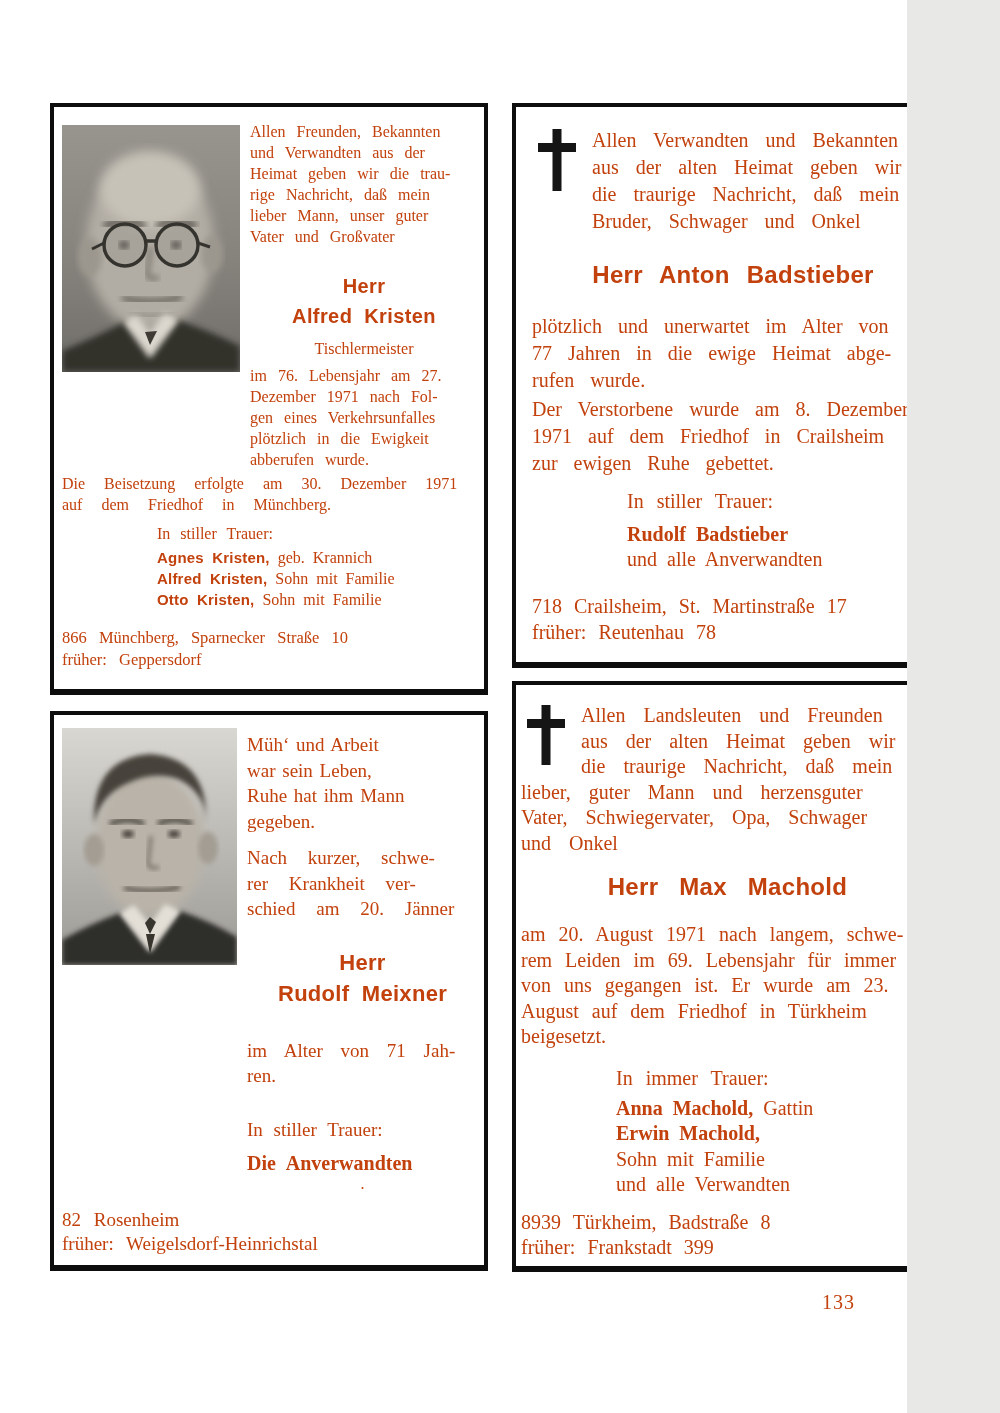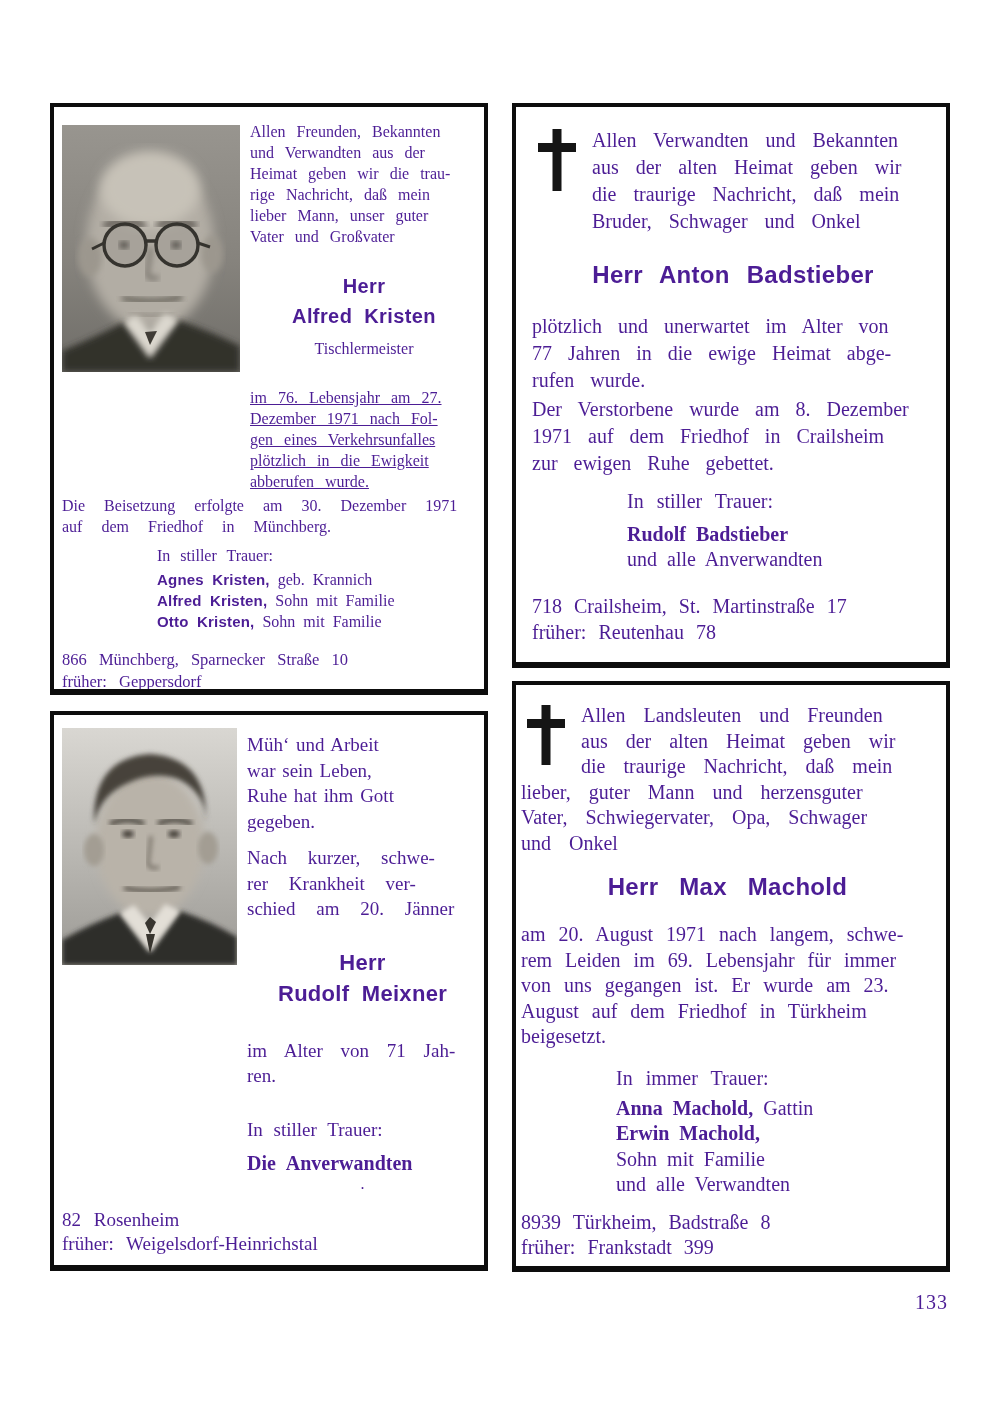--- a/index.html
+++ b/index.html
@@ -1,18 +1,18 @@
 <!DOCTYPE html>
 <html><head>
 <meta charset="utf-8">
 <style>
   html,body{margin:0;padding:0;background:#e8e8e6;}
   .page{
-    position:relative;width:1000px;height:1413px;background:#ffffff;
-    font-family:"Liberation Serif",serif;color:#4c1d95;overflow:hidden;
+    position:relative;width:907px;height:1413px;background:#ffffff;
+    font-family:"Liberation Serif",serif;color:#c2410c;overflow:hidden;
   }
   .notice{
     position:absolute;background:#fff;border:4px solid #0d0d0d;border-bottom-width:6px;
     box-sizing:border-box;overflow:hidden;
   }
   .pre{white-space:pre-line;}
   .row{display:flex;align-items:flex-start;}
 
   
   .photo{flex:0 0 auto;}
@@ -28,21 +28,21 @@
 
   
   #n-kristen{left:50px;top:103px;width:438px;height:592px;padding:14px 6px 0 8px;}
   .photo1{width:178px;height:247px;margin-top:4px;}
   .col1{margin-left:10px;width:228px;}
   .b1-body{font-size:16px;line-height:21px;}
   .b1-just{word-spacing:7px;}
   .b1-head{margin-top:24px;text-align:center;}
   .h-sm{font-family:"Liberation Sans",sans-serif;font-weight:bold;font-size:20px;line-height:30px;word-spacing:6px;letter-spacing:.4px;}
   .prof1{font-size:16px;line-height:20px;margin-top:8px;word-spacing:2px;}
-  .death1{margin-top:28px;text-decoration:underline;}
+  .death1{margin-top:6px;}
   .burial1{margin-top:3px;word-spacing:15px;}
   .trauer1{margin:8px 0 0 95px;word-spacing:6px;}
   .mourners1{margin:3px 0 0 95px;}
   .m-line{font-size:16px;line-height:21px;word-spacing:4px;}
   .nm-sans{font-family:"Liberation Sans",sans-serif;font-weight:bold;font-size:15px;letter-spacing:.2px;}
   .addr1{margin-top:17px;font-size:16.5px;line-height:21.5px;word-spacing:8px;}
 
   
   #n-badstieber{left:512px;top:103px;width:438px;height:565px;padding:20px 12px 0 16px;}
   .r-body{font-size:20px;line-height:27px;word-spacing:11px;}
@@ -212,21 +212,21 @@
           <path d="M62 160 Q89 166 118 159" stroke="#544f46" stroke-width="4" fill="none" filter="url(#bC)"></path>
           <path d="M0 237 L0 212 Q30 195 58 185 L88 224 L118 183 Q148 193 175 209 L175 237 Z" fill="#2f2d29" filter="url(#bC)"></path>
           <path d="M58 185 L88 224 L118 183 L103 176 L88 196 L72 177 Z" fill="#e3dfd7" filter="url(#bC)"></path>
           <path d="M83 195 L88 206 L94 194 L88 189 Z" fill="#38352f"></path>
           <path d="M84 206 L88 226 L93 206 Z" fill="#38352f"></path>
         </svg>
       </div>
       <div class="col3">
         <div class="pre b3-body verse3">Müh‘ und Arbeit
 war sein Leben,
-Ruhe hat ihm Gott
+Ruhe hat ihm Mann
 gegeben.</div>
         <div class="pre b3-body intro3">Nach kurzer, schwe-
 rer Krankheit ver-
 schied am 20. Jänner</div>
         <div class="head3">
           <div class="h-md">Herr</div>
           <div class="h-md">Rudolf Meixner</div>
         </div>
         <div class="pre b3-body death3">im Alter von 71 Jah-
 ren.</div>

